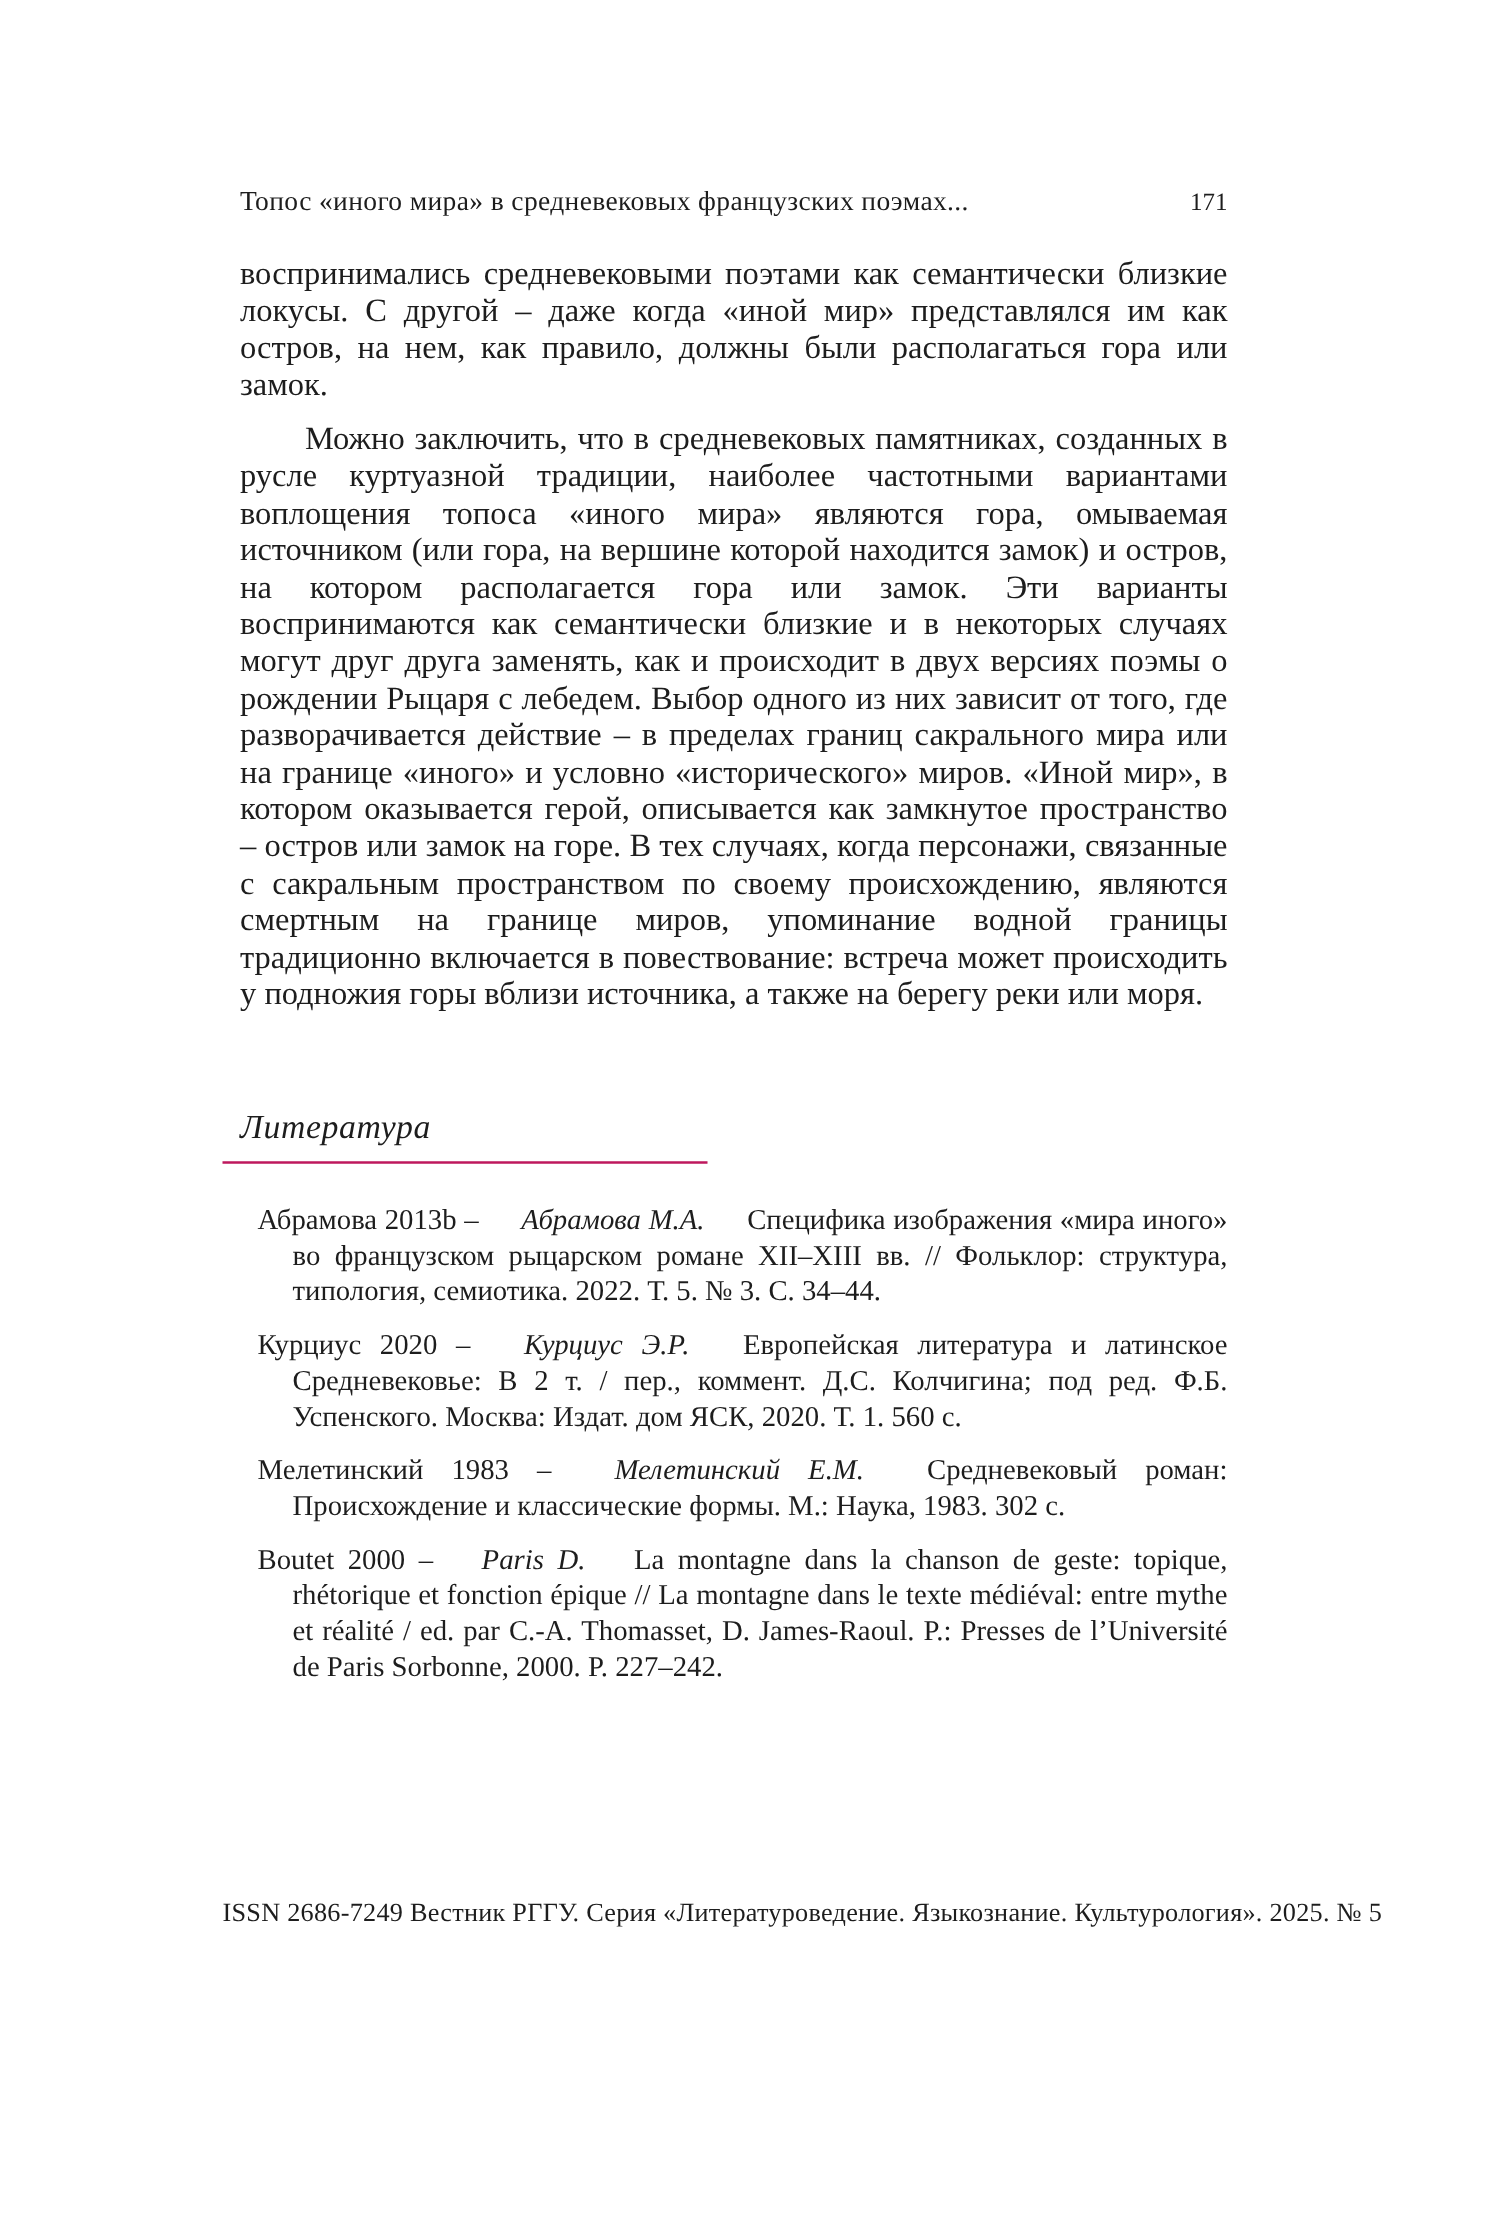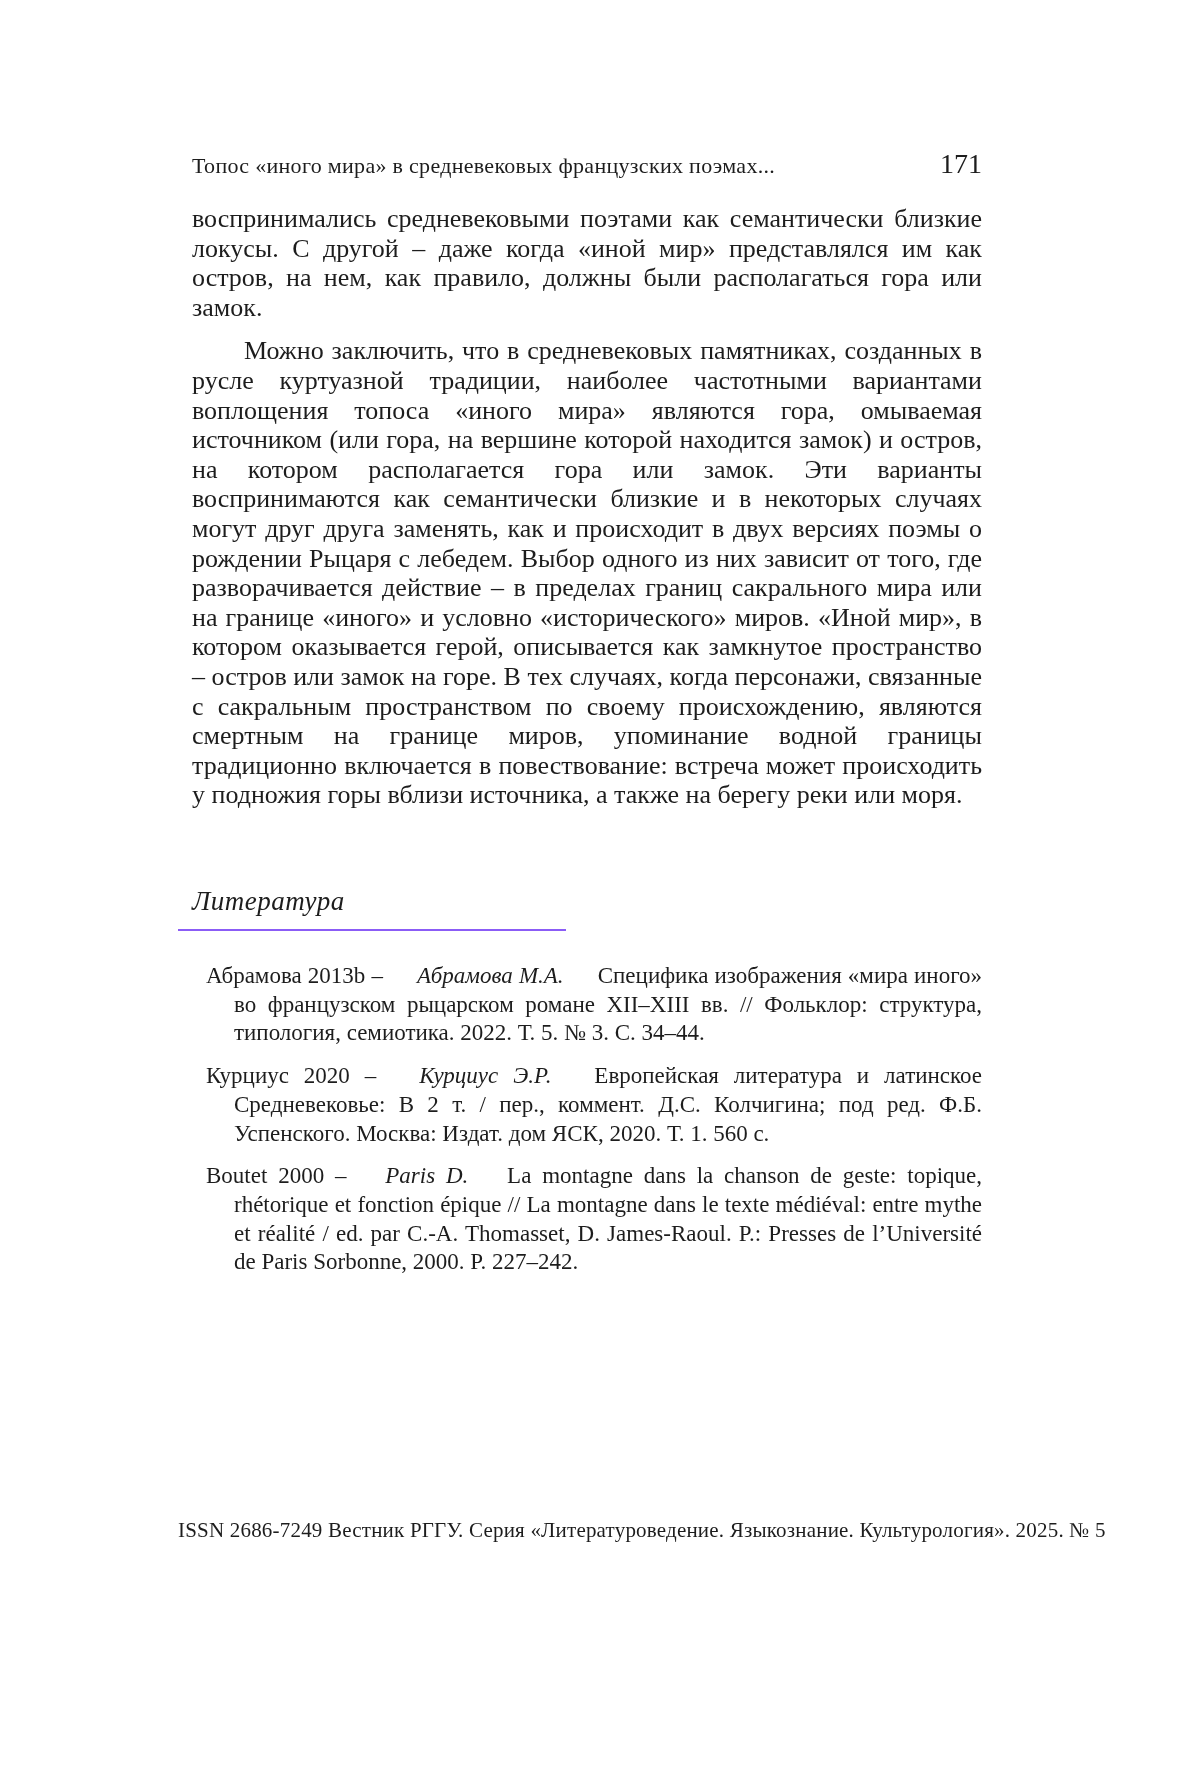--- a/index.html
+++ b/index.html
@@ -15,37 +15,37 @@
   }
   .col { position: absolute; left: 122px; width: 818px; }
 
   .page-header {
     top: 78px;
     display: flex;
     justify-content: space-between;
     align-items: baseline;
   }
   .running-title { font-size: 22px; letter-spacing: 0.3px; }
-  .page-number { font-size: 28px; }
+  .page-number { font-size: 20px; }
 
   .body-text {
     top: 134px;
     font-size: 26px;
     line-height: 29.6px;
     text-align: justify;
     hyphens: auto;
     -webkit-hyphens: auto;
   }
   .para { text-indent: 0; }
   .para.indent { text-indent: 52px; }
 
   .section-title-wrap {
     top: 830px;
     width: 388px;
-    border-bottom: 2px solid #8b5cf6;
+    border-bottom: 2px solid #be185d;
     padding-bottom: 12px;
   }
   .section-title { font-style: italic; font-size: 27px; letter-spacing: 0.5px; }
 
   .references {
     top: 892px;
     font-size: 23px;
     line-height: 28.7px;
     text-align: justify;
     hyphens: auto;
@@ -76,18 +76,19 @@
       <div class="para indent">Можно заключить, что в средневековых памятниках, созданных в русле куртуазной традиции, наиболее частотными вариантами воплощения топоса «иного мира» являются гора, омываемая источником (или гора, на вершине которой находится замок) и остров, на котором располагается гора или замок. Эти варианты воспринимаются как семантически близкие и в некоторых случаях могут друг друга заменять, как и происходит в двух версиях поэмы о рождении Рыцаря с лебедем. Выбор одного из них зависит от того, где разворачивается действие – в пределах границ сакрального мира или на границе «иного» и условно «исторического» миров. «Иной мир», в котором оказывается герой, описывается как замкнутое пространство – остров или замок на горе. В тех случаях, когда персонажи, связанные с сакральным пространством по своему происхождению, являются смертным на границе миров, упоминание водной границы традиционно включается в повествование: встреча может происходить у подножия горы вблизи источника, а также на берегу реки или моря.</div>
     </div>
 
   <div class="col section-title-wrap">
     <span class="section-title">Литература</span>
   </div>
 
   <div class="col references">
       <div class="ref"><span>Абрамова 2013b – </span><span class="it">Абрамова М.А.</span><span> Специфика изображения «мира иного» во французском рыцарском романе XII–XIII вв. // Фольклор: структура, типология, семиотика. 2022. Т. 5. № 3. С. 34–44.</span></div>
       <div class="ref"><span>Курциус 2020 – </span><span class="it">Курциус Э.Р.</span><span> Европейская литература и латинское Средневековье: В 2 т. / пер., коммент. Д.С. Колчигина; под ред. Ф.Б. Успенского. Москва: Издат. дом ЯСК, 2020. Т. 1. 560 с.</span></div>
+      <div class="ref"><span>Мелетинский 1983 – </span><span class="it">Мелетинский Е.М.</span><span> Средневековый роман: Происхождение и классические формы. М.: Наука, 1983. 302 с.</span></div>
       <div class="ref"><span>Boutet 2000 – </span><span class="it">Paris D.</span><span> La montagne dans la chanson de geste: topique, rhétorique et fonction épique // La montagne dans le texte médiéval: entre mythe et réalité / ed. par C.-A. Thomasset, D. James-Raoul. P.: Presses de l’Université de Paris Sorbonne, 2000. P. 227–242.</span></div>
     </div>
 
   <div class="col page-footer">ISSN 2686-7249 Вестник РГГУ. Серия «Литературоведение. Языкознание. Культурология». 2025. № 5</div>
 
 </div>
 
 </body></html>

